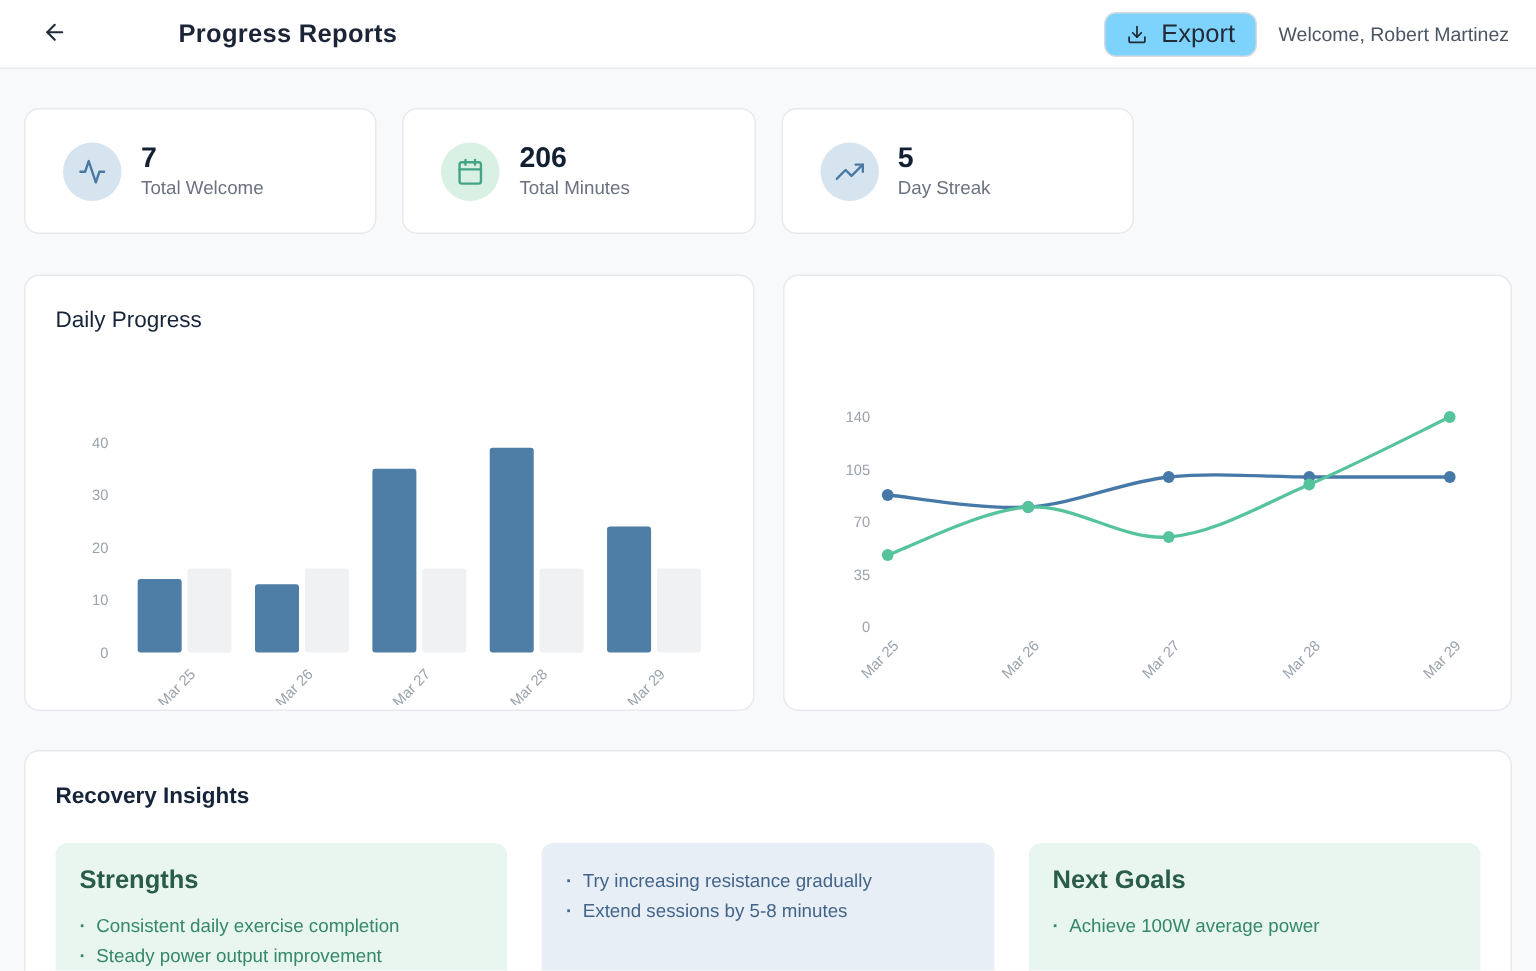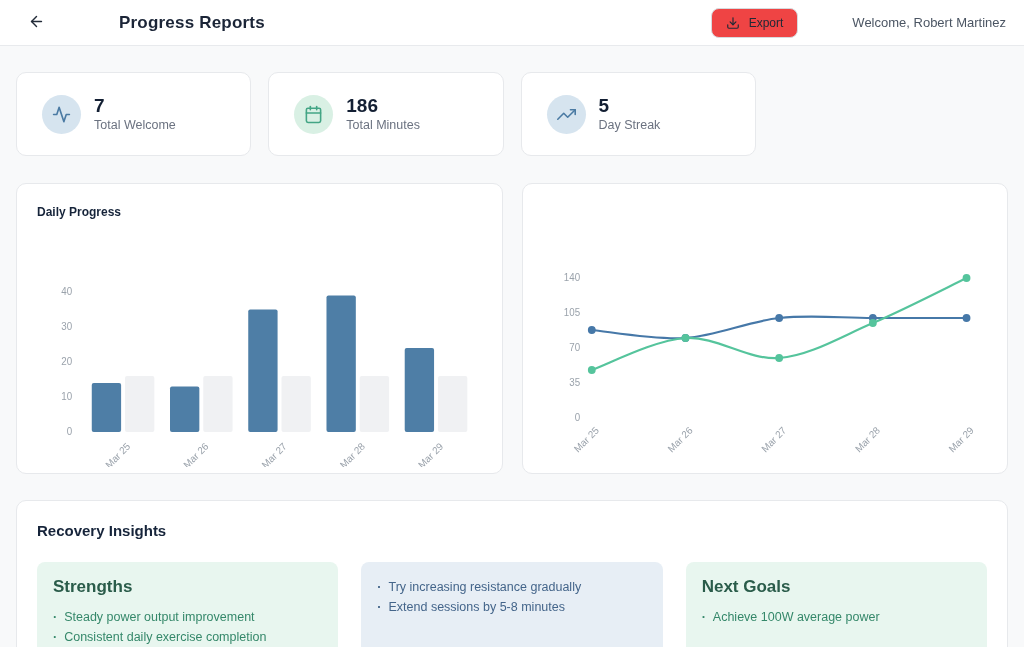--- a/index.html
+++ b/index.html
@@ -6,44 +6,44 @@
   html,body { width:1024px; height:647px; overflow:hidden; background:#f8f9fa;
     font-family:"Liberation Sans", sans-serif; color:#1b2537; }
 
   
   .header { height:46px; background:#ffffff; border-bottom:1px solid #e8eaed;
     display:flex; align-items:center; padding:0 16px 0 22px;gap:44px; }
   .back-btn { background:none; border:none; cursor:pointer; padding:4px 6px;
     display:flex; align-items:center; color:#222b38; }
   .page-title { font-size:17px; font-weight:700; margin-left:24px; letter-spacing:.2px; }
   .header-right { margin-left:auto; display:flex; align-items:center; gap:14px; }
-  .export-btn { display:flex; align-items:center; gap:9px; background:#ef4444;
+  .export-btn { display:flex; align-items:center; gap:9px; background:#7dd3fc;
     border:1px solid #d7dade; border-radius:8px; height:30px; padding:0 14px;
-    font-size:12px; font-weight:500; color:#212a36; cursor:pointer;
+    font-size:17px; font-weight:500; color:#212a36; cursor:pointer;
     font-family:inherit; }
-  .welcome { font-size:13px; color:#4b5563; padding-right:2px;margin-left:40px; }
+  .welcome { font-size:13px; color:#4b5563; padding-right:2px; }
 
   
   .main { padding:26px 16px 0 16px; }
   .stats-row { display:grid; grid-template-columns:repeat(4,1fr); gap:17px; }
   .stat-card { background:#fff; border:1px solid #e7e9ec; border-radius:10px;
     height:84px; display:flex; align-items:center; padding:0 18px 0 25px; }
   .stat-icon { width:39px; height:39px; border-radius:50%; flex:0 0 39px;
     display:flex; align-items:center; justify-content:center; }
   .stat-icon.blue { background:#d6e4ef; color:#4a7aa3; }
   .stat-icon.green { background:#d9f0e4; color:#43a585; }
   .stat-text { margin-left:13px; display:flex; flex-direction:column; gap:3px; }
   .stat-value { font-size:19px; font-weight:700; color:#131f33; line-height:1; }
   .stat-label { font-size:12.5px; color:#6b7280; }
 
   
   .charts-row { display:grid; grid-template-columns:489fr 488fr; gap:19px; margin-top:27px; }
   .chart-card { background:#fff; border:1px solid #e7e9ec; border-radius:10px;
     height:291px; padding:21px 20px 0 20px; }
-  .chart-title { font-size:12px; font-weight:700; color:#16243a; }
+  .chart-title { font-size:15px; font-weight:400; color:#16243a; }
   .chart-area { margin-top:8px; }
   .tick { font-size:10px; fill:#9aa2ab; }
 
   
   .insights-card { background:#fff; border:1px solid #e7e9ec; border-radius:10px;
     margin-top:26px; padding:21px 20px 24px 20px; height:210px; }
   .insights-title { font-size:15px; font-weight:700; color:#16243a; }
   .insights-grid { display:grid; grid-template-columns:repeat(3,1fr); gap:23px; margin-top:23px; }
   .insight-box { border-radius:8px; padding:15px 16px 16px 16px; min-height:120px; }
   .insight-box.green { background:#e8f6ef; }
@@ -102,21 +102,21 @@
     <div class="stat-card">
       <div class="stat-icon green">
         <svg width="19" height="19" viewBox="0 0 24 24" fill="none" stroke="currentColor" stroke-width="2" stroke-linecap="round" stroke-linejoin="round">
             <rect x="3" y="4" width="18" height="18" rx="2" ry="2"></rect>
             <line x1="16" y1="2" x2="16" y2="6"></line>
             <line x1="8" y1="2" x2="8" y2="6"></line>
             <line x1="3" y1="10" x2="21" y2="10"></line>
           </svg>
       </div>
       <div class="stat-text">
-        <div class="stat-value">186</div>
+        <div class="stat-value">206</div>
         <div class="stat-label">Total Minutes</div>
       </div>
     </div>
     <div class="stat-card">
       <div class="stat-icon blue">
         <svg width="19" height="19" viewBox="0 0 24 24" fill="none" stroke="currentColor" stroke-width="2" stroke-linecap="round" stroke-linejoin="round">
             <polyline points="23 6 13.5 15.5 8.5 10.5 1 18"></polyline>
             <polyline points="17 6 23 6 23 12"></polyline>
           </svg>
       </div>
@@ -180,22 +180,22 @@
           </svg></div>
     </div>
   </div>
 
   <div class="insights-card">
     <div class="insights-title">Recovery Insights</div>
     <div class="insights-grid">
       <div class="insight-box green">
         <div class="insight-heading">Strengths</div>
         <ul>
+          <li>Consistent daily exercise completion</li>
           <li>Steady power output improvement</li>
-          <li>Consistent daily exercise completion</li>
         </ul>
       </div>
       <div class="insight-box blue">
         <ul>
           <li>Try increasing resistance gradually</li>
           <li>Extend sessions by 5-8 minutes</li>
         </ul>
       </div>
       <div class="insight-box green">
         <div class="insight-heading">Next Goals</div>

